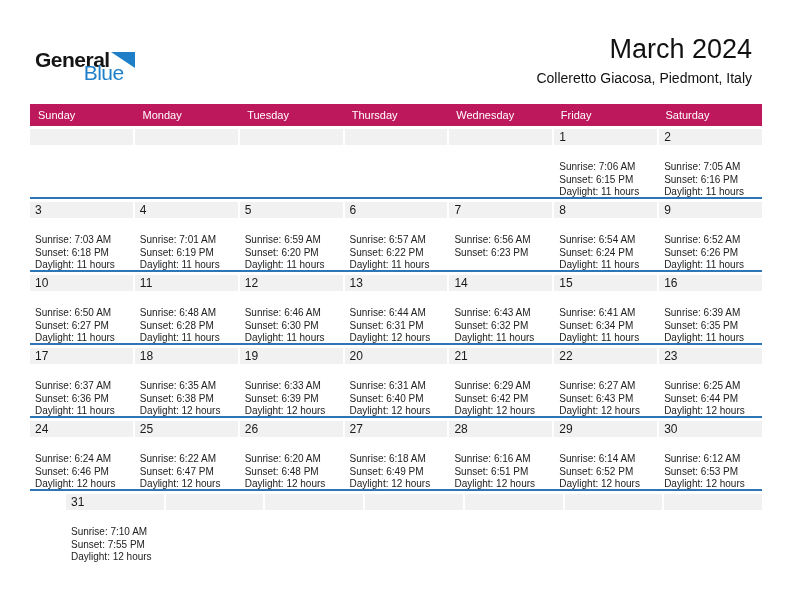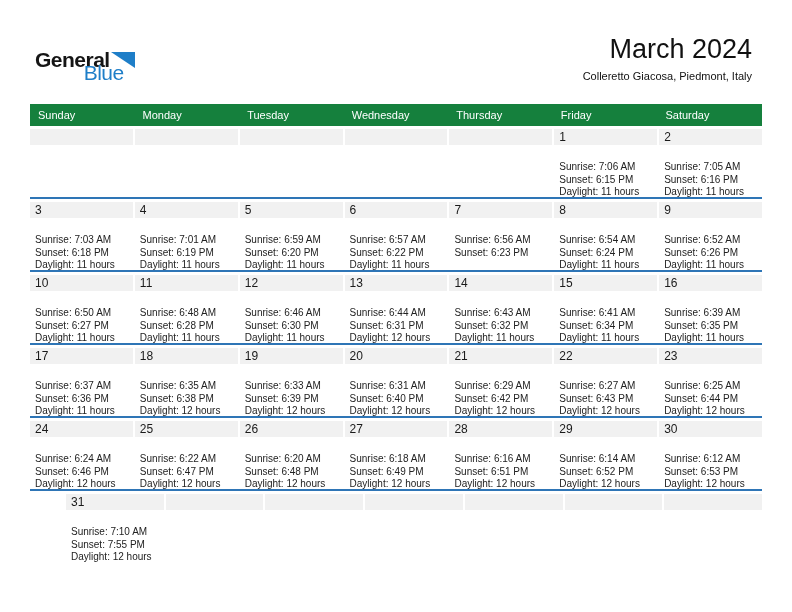--- a/index.html
+++ b/index.html
@@ -21,27 +21,27 @@
   }
   .logo-triangle { margin-left: 1px; margin-top: 2px; }
   .logo-blue {
     font-size: 21px; font-weight: normal; color: #1E7EC8; letter-spacing: -0.5px;
     text-align: right; margin-top: -7px; padding-right: 11px; line-height: 20px;
   }
 
   
   .title-block { position: absolute; right: 40px; top: 34px; text-align: right; margin-left: 16px; }
   .page-title { margin: 0; font-size: 27px; font-weight: normal; color: #111; line-height: 30px; }
-  .page-subtitle { margin-top: 6px; font-size: 11px; color: #111; }
+  .page-subtitle { margin-top: 6px; font-size: 14px; color: #111; }
 
   
   .calendar { position: absolute; left: 30px; top: 104px; width: 732px; }
   .weekday-header {
     display: grid; grid-template-columns: repeat(7, 1fr);
-    background: #15803d; height: 22px;
+    background: #be185d; height: 22px;
   }
   .weekday-cell {
     color: #ffffff; font-size: 11px; line-height: 22px; padding-left: 8px;
     white-space: nowrap; overflow: hidden;
   }
   .week-row {
     display: grid; grid-template-columns: repeat(7, 1fr); column-gap: 2px;
     height: 73px; box-sizing: border-box;
     border-bottom: 2px solid #2E75B6;
     padding-top: 3px;
@@ -75,22 +75,22 @@
   <div class="title-block">
     <h1 class="page-title">March 2024</h1>
     <div class="page-subtitle">Colleretto Giacosa, Piedmont, Italy</div>
   </div>
 
   <div class="calendar">
     <div class="weekday-header">
       <div class="weekday-cell">Sunday</div>
       <div class="weekday-cell">Monday</div>
       <div class="weekday-cell">Tuesday</div>
+      <div class="weekday-cell">Thursday</div>
       <div class="weekday-cell">Wednesday</div>
-      <div class="weekday-cell">Thursday</div>
       <div class="weekday-cell">Friday</div>
       <div class="weekday-cell">Saturday</div>
     </div>
     <div id="weeks-container">
         <div class="week-row">
           <div class="day-cell">
     <div class="day-band">
       <span></span>
     </div>
     <div class="day-info">

